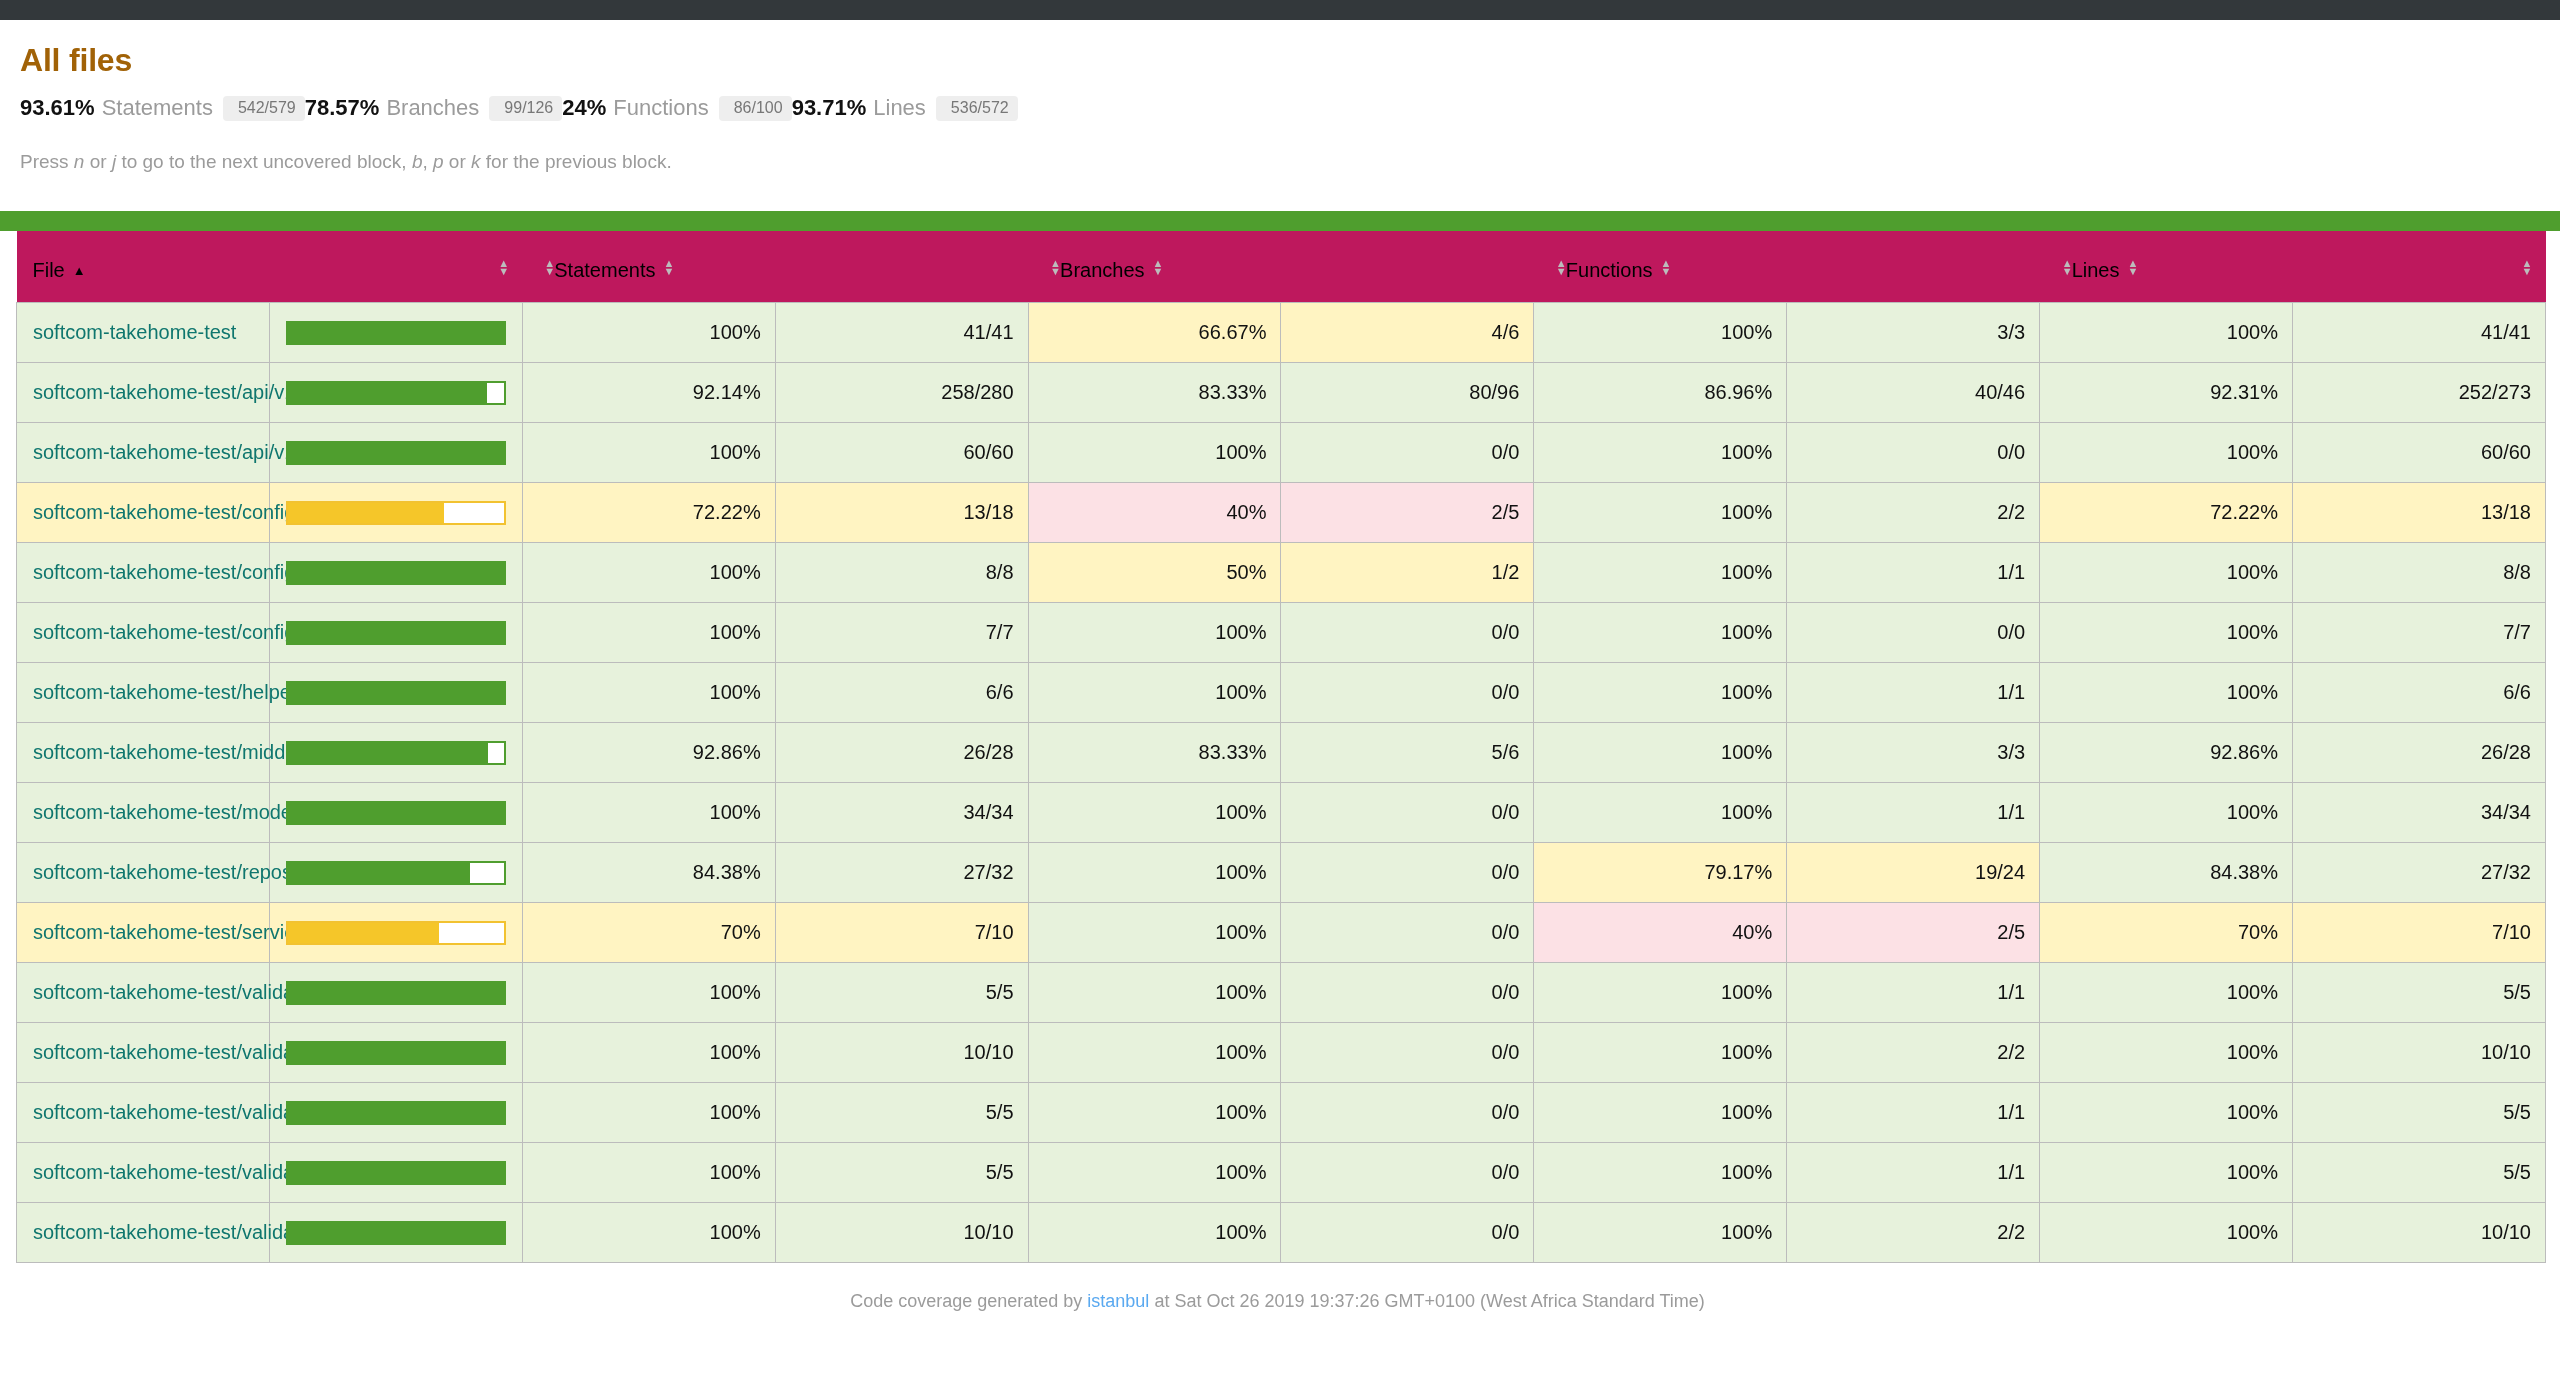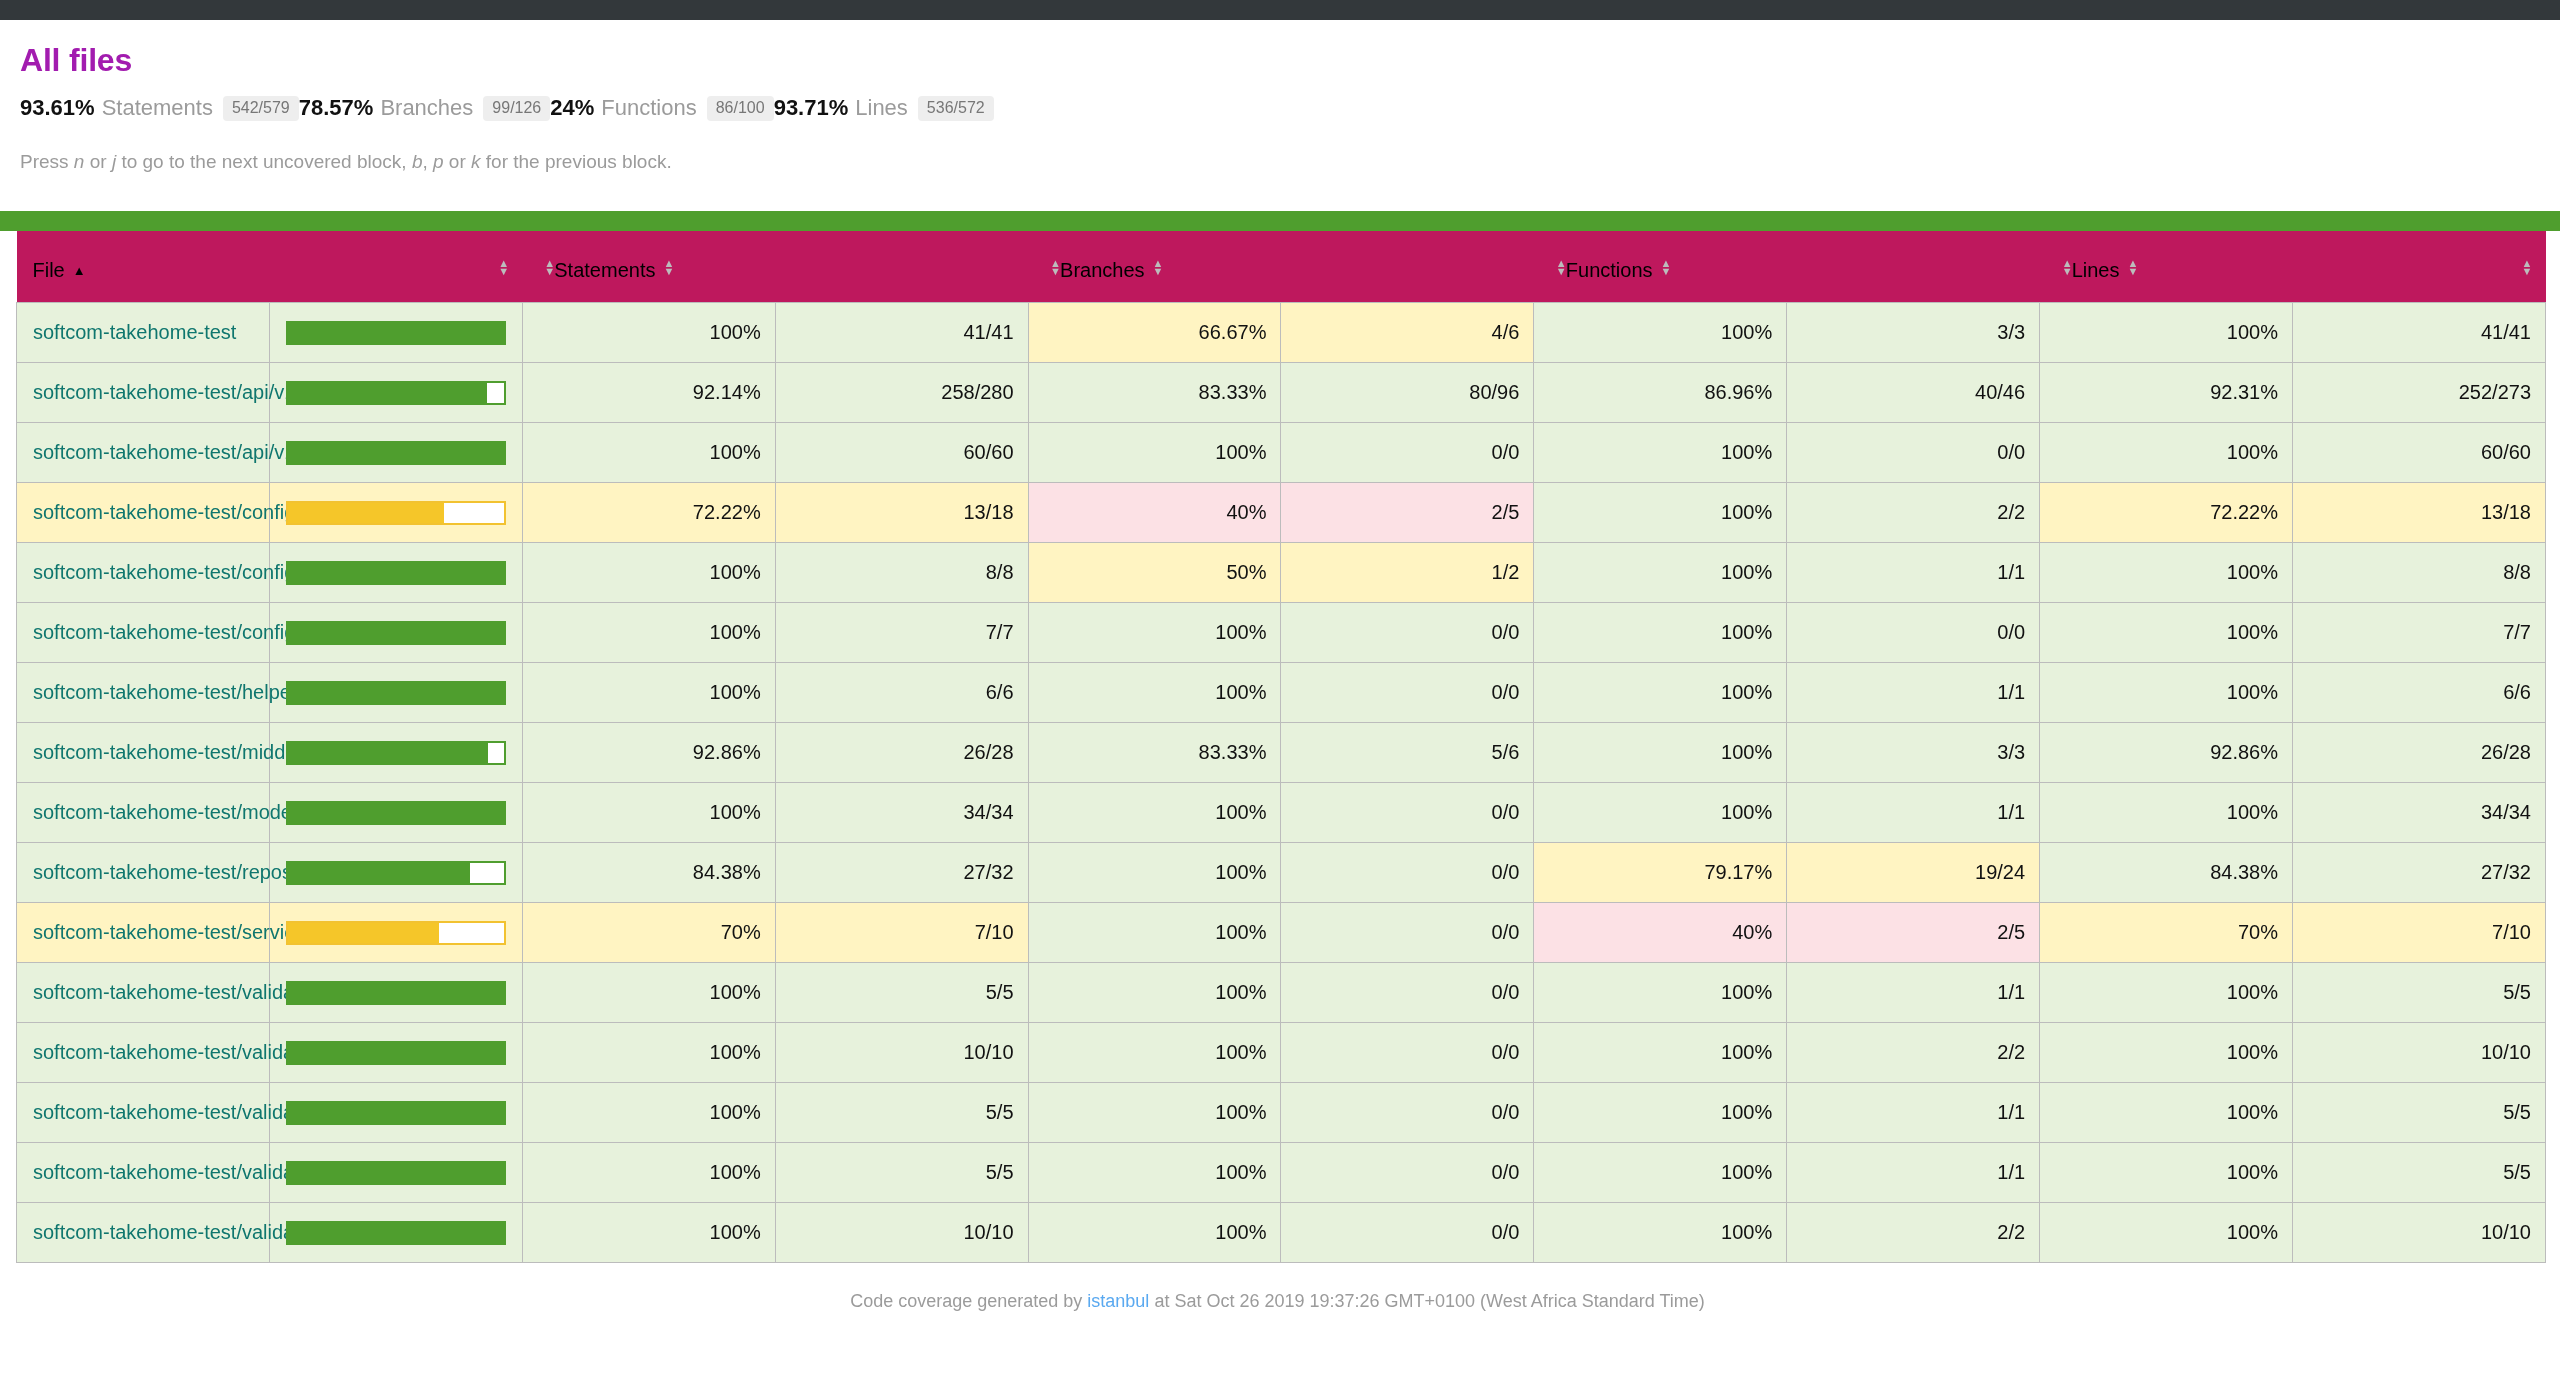--- a/index.html
+++ b/index.html
@@ -18,21 +18,21 @@
     width: 100%;
   }
 
   .wrap {
     padding: 0 16px;
   }
 
   h1.page-title {
     font-size: 32px;
     font-weight: bold;
-    color: #a21caf;
+    color: #a16207;
     margin: 22px 0 0 4px;
     letter-spacing: -0.2px;
   }
 
   .summary-row {
     margin: 16px 0 0 4px;
     display: flex;
     align-items: center;
     gap: 0;
     font-size: 0;
@@ -51,21 +51,21 @@
   .stat .label {
     font-size: 22px;
     color: #9b9b9b;
     margin-right: 10px;
   }
   .stat .frac {
     font-size: 16px;
     color: #777777;
     background: #eeeeee;
     border-radius: 4px;
-    padding: 4px 9px 5px 9px;
+    padding: 4px 9px 5px 15px;
     line-height: 1;
   }
 
   .hint {
     margin: 30px 0 0 4px;
     font-size: 19px;
     color: #9b9b9b;
   }
   .hint i { font-style: italic; }
 

